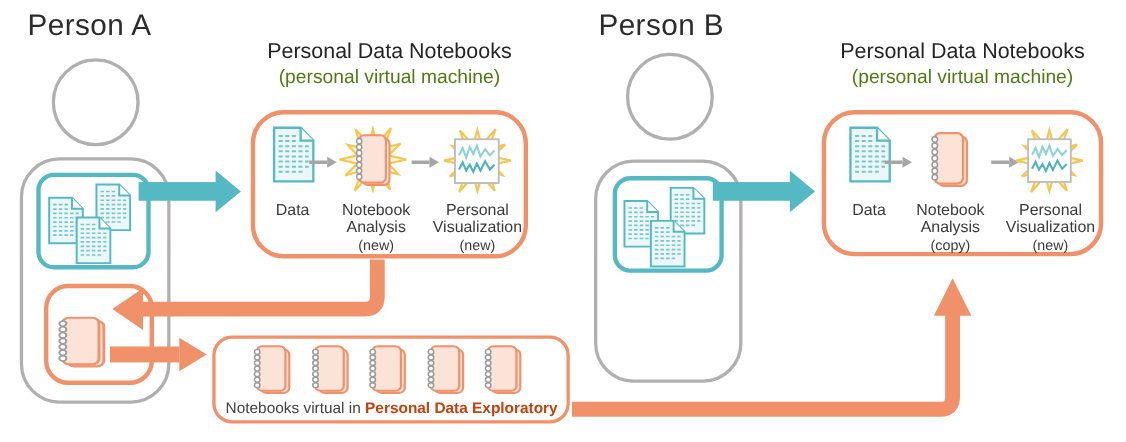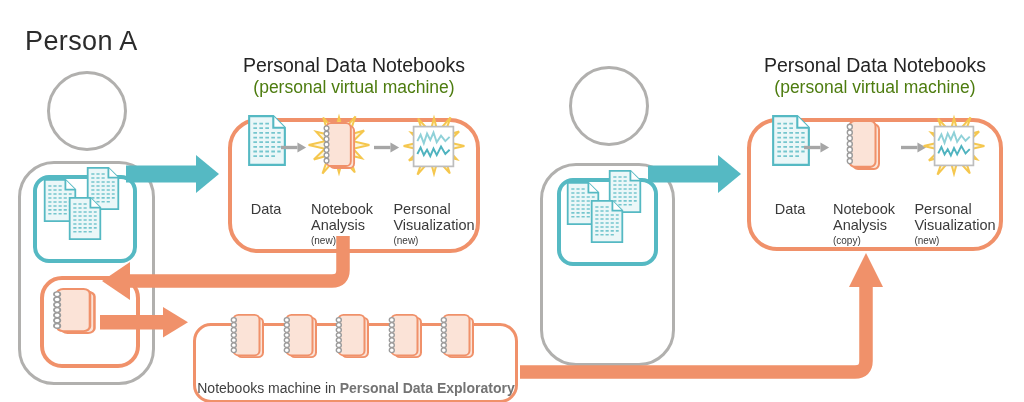--- a/index.html
+++ b/index.html
@@ -2,34 +2,34 @@
 <html style="--orange: #F0916A; --orange-fill: #FBE3D7; --teal: #55B9C3; --teal-fill: #EBF7F8; --gray: #B1B0AE; --ink: #3A3A3A; --title-ink: #242424; --yellow: #F5C74E; --yellow-fill: #FDF5DC; --arrow-gray: #A6A6A6; --ring-gray: #9B9B9B; --chart-light: #8FD1D8; --chart-dark: #4FB3BF; --doc-line: #58BAC4;"><head>
 <meta charset="utf-8">
 <style>
   :root{
     --orange:#F0916A; --orange-fill:#FBE3D7; --teal:#55B9C3; --teal-fill:#EBF7F8;
     --gray:#B1B0AE; --ink:#3A3A3A; --title-ink:#242424; --yellow:#F5C74E; --yellow-fill:#FDF5DC;
     --arrow-gray:#A6A6A6; --ring-gray:#9B9B9B; --chart-light:#8FD1D8; --chart-dark:#4FB3BF; --doc-line:#58BAC4;
   }
   html,body{margin:0;padding:0;background:#fff;font-family:"Liberation Sans",sans-serif;color:var(--ink);}
   .canvas{position:relative;width:1024px;height:402px;background:#fff;overflow:hidden;}
-  .abs{position:absolute;margin-top:18px;}
+  .abs{position:absolute;}
   .person-title{font-size:27px;letter-spacing:.4px;color:#2c2c2c;white-space:nowrap;}
   .head{border:3.5px solid var(--gray);border-radius:50%;background:#fff;box-sizing:border-box;}
   .torso{border:3.5px solid var(--gray);border-radius:36px;background:#fff;box-sizing:border-box;}
   .teal-box{border:4.5px solid var(--teal);border-radius:16px;background:#fff;box-sizing:border-box;}
   .orange-box{border:4px solid var(--orange);border-radius:22px;background:#fff;box-sizing:border-box;}
   .vm-box{border:4px solid var(--orange);border-radius:30px;background:#fff;box-sizing:border-box;}
   .shared-box{border:3.5px solid var(--orange);border-radius:18px;background:#fff;box-sizing:border-box;}
   .vm-title{font-weight:normal;font-size:19.5px;color:var(--title-ink);transform:translateX(-50%);white-space:nowrap;}
   .vm-sub{font-size:17.5px;color:#4d7c0f;transform:translateX(-50%);white-space:nowrap;}
-  .step-label{font-size:14.5px;line-height:16px;text-align:left;transform:translateX(-50%);color:var(--ink);white-space:nowrap;}
-  .step-label .tag{font-size:10px;}
+  .step-label{font-size:14.5px;line-height:16px;text-align:center;transform:translateX(-50%);color:var(--ink);white-space:nowrap;}
+  .step-label .tag{font-size:13px;}
   .caption{font-size:14px;color:#3f3f3f;transform:translateX(-50%);white-space:nowrap;}
-  .caption .bold{font-weight:bold;color:#737373;}
+  .caption .bold{font-weight:bold;color:#c2410c;}
   svg.icon{position:absolute;overflow:visible;}
 </style>
 </head>
 <body>
 
 <svg width="0" height="0" style="position:absolute" aria-hidden="true">
   <defs>
     <symbol id="sym-doc" viewBox="0 0 40 50" preserveAspectRatio="none">
       <path d="M3 2 H26 L37 13 V48 H3 Z" style="fill:var(--teal-fill);stroke:var(--teal);stroke-width:2"></path>
       <path d="M26 2 V13 H37" style="fill:#ffffff;stroke:var(--teal);stroke-width:2"></path>
@@ -129,20 +129,21 @@
     <div>Notebook</div>
     <div>Analysis</div>
     <div class="tag">(new)</div>
   </div>
   <div class="abs step-label" style="left:434px;top:183px">
     <div>Personal</div>
     <div>Visualization</div>
     <div class="tag">(new)</div>
   </div>
 
+  <div class="abs person-title" style="left:544px;top:8px">Person B</div>
   <div class="abs head" style="left:569px;top:48px;width:80px;height:80px"></div>
   <div class="abs torso" style="left:540px;top:145px;width:135px;height:203px"></div>
 
   <div class="abs teal-box" style="left:557px;top:160px;width:101px;height:88px"></div>
   <svg class="icon" style="left:565px;top:181px;width:36px;height:45px">
       <use href="#sym-doc" xlink:href="#sym-doc"></use>
     </svg>
   <svg class="icon" style="left:607px;top:169px;width:36px;height:45px">
       <use href="#sym-doc" xlink:href="#sym-doc"></use>
     </svg>
@@ -199,21 +200,21 @@
   <svg class="icon" style="left:334px;top:313px;width:36px;height:46px">
       <use href="#sym-notebook" xlink:href="#sym-notebook"></use>
     </svg>
   <svg class="icon" style="left:387px;top:313px;width:36px;height:46px">
       <use href="#sym-notebook" xlink:href="#sym-notebook"></use>
     </svg>
   <svg class="icon" style="left:439px;top:313px;width:36px;height:46px">
       <use href="#sym-notebook" xlink:href="#sym-notebook"></use>
     </svg>
   <div class="abs caption" style="left:356px;top:362px">
-    <span>Notebooks machine in </span><span class="bold">Personal Data Exploratory</span>
+    <span>Notebooks virtual in </span><span class="bold">Personal Data Exploratory</span>
   </div>
 
   <svg class="icon" style="left:126px;top:154px;width:94px;height:40px">
     <rect x="0" y="11.5" width="71" height="17" style="fill:var(--teal)"></rect>
     <polygon points="70,1 70,39 93,20" style="fill:var(--teal)"></polygon>
   </svg>
 
   <svg class="icon" style="left:648px;top:154px;width:94px;height:40px">
     <rect x="0" y="11.5" width="71" height="17" style="fill:var(--teal)"></rect>
     <polygon points="70,1 70,39 93,20" style="fill:var(--teal)"></polygon>

